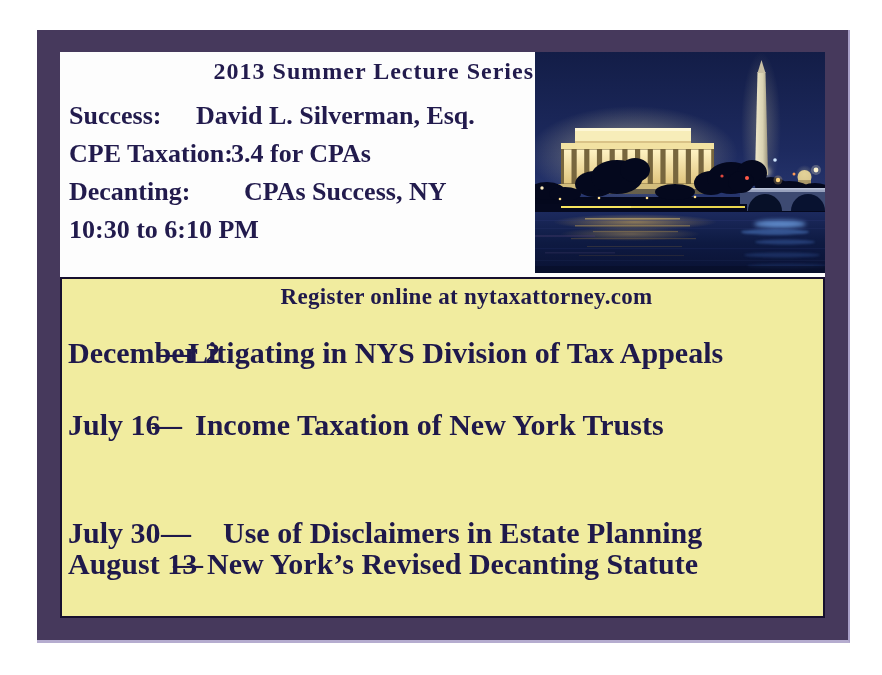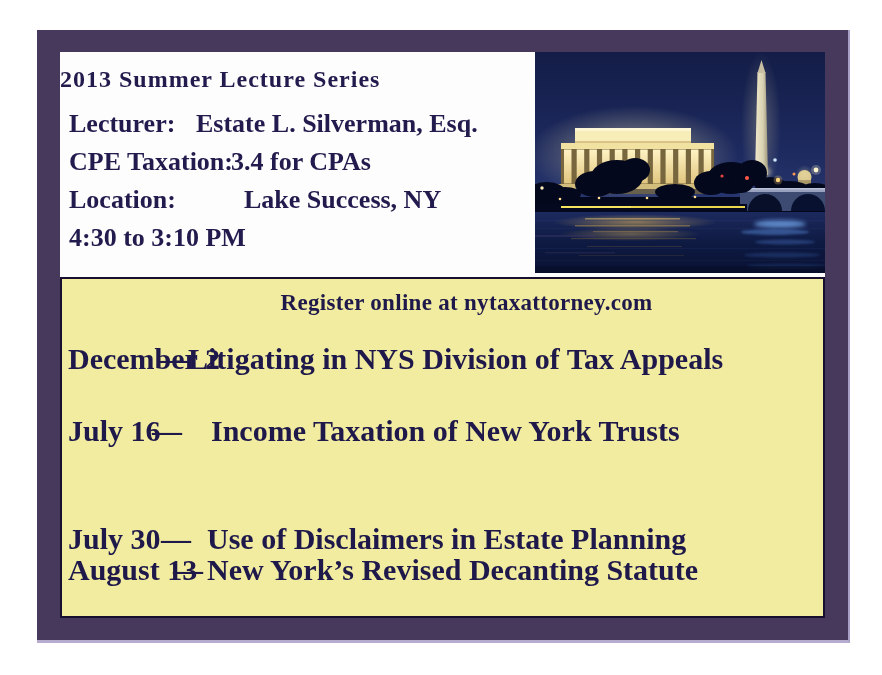--- a/index.html
+++ b/index.html
@@ -5,76 +5,76 @@
   html,body{margin:0;padding:0;background:#ffffff;}
   body{width:882px;height:675px;font-family:"Liberation Serif",serif;}
   .page{position:relative;width:882px;height:675px;background:#ffffff;overflow:hidden;}
   .frame{position:absolute;left:37px;top:30px;width:811px;height:610px;background:#46395c;
          border-right:2px solid #a89fc7;border-bottom:3px solid #b5accf;}
   .content{position:absolute;left:23px;top:22px;width:765px;height:566px;}
 
   
   .top-section{position:absolute;left:0;top:0;width:765px;height:225px;background:#fdfdfd;}
   .info-panel{position:absolute;left:0;top:0;width:474px;height:225px;color:#221b4d;}
-  .flyer-title{padding-top:12px;text-align:left;font-weight:bold;font-size:24px;line-height:30px;letter-spacing:1px;}
+  .flyer-title{padding-top:4px;text-align:right;font-weight:bold;font-size:24px;line-height:30px;letter-spacing:1px;}
   .details{margin-top:11px;padding-left:9px;}
   .detail-row{display:flex;align-items:baseline;height:38px;font-weight:bold;font-size:26px;line-height:38px;white-space:nowrap;}
   .detail-row .detail-label{flex:0 0 auto;}
   .detail-row:nth-child(1) .detail-label{width:127px;}
   .detail-row:nth-child(2) .detail-label{width:162px;}
   .detail-row:nth-child(3) .detail-label{width:175px;}
   .detail-row:nth-child(4) .detail-label{width:180px;}
 
   
   .photo{position:absolute;right:0;top:0;width:290px;height:221px;overflow:hidden;background:#101b45;}
   .photo svg{display:block;}
 
   
   .schedule-panel{position:absolute;left:0;top:225px;width:765px;height:341px;background:#f1ec9f;
                   border:2px solid #17102e;box-sizing:border-box;color:#1f194b;}
-  .register-line{margin-top:9px;text-align:center;font-weight:bold;font-size:23px;line-height:30px;letter-spacing:0.3px;padding-left:48px;}
+  .register-line{margin-top:3px;text-align:center;font-weight:bold;font-size:23px;line-height:30px;letter-spacing:0.3px;padding-left:48px;}
   .events{margin-top:22px;}
   .event{display:flex;align-items:baseline;padding-left:6px;font-weight:bold;font-size:30px;line-height:38px;height:38px;white-space:nowrap;}
   .event + .event{margin-top:34px;}
   .event:nth-child(4){margin-top:29px;}
   .event .event-date{flex:0 0 auto;}
   .event:nth-child(1) .event-date{width:90px;}
   .event:nth-child(2) .event-date{width:84px;}
   .event:nth-child(3) .event-date{width:93px;margin-top:36px;}
   .event:nth-child(4) .event-date{width:105px;}
   .event:nth-child(1) .event-title{}
-  .event:nth-child(2) .event-title{margin-left:29px;}
-  .event:nth-child(3) .event-title{margin-left:16px;}
+  .event:nth-child(2) .event-title{margin-left:13px;}
+  .event:nth-child(3) .event-title{margin-left:32px;}
   .event:nth-child(4) .event-title{margin-left:4px;text-align:right;}
 </style>
 </head>
 <body>
 
 <div class="page">
   <div class="frame">
     <div class="content">
 
       <div class="top-section">
         <div class="info-panel">
           <div class="flyer-title">2013 Summer Lecture Series</div>
           <div class="details">
             <div class="detail-row">
-              <span class="detail-label">Lecturer:</span>
-              <span class="detail-value">Estate L. Silverman, Esq.</span>
+              <span class="detail-label">Success:</span>
+              <span class="detail-value">David L. Silverman, Esq.</span>
             </div>
             <div class="detail-row">
               <span class="detail-label">CPE Taxation:</span>
               <span class="detail-value">3.4 for CPAs</span>
             </div>
             <div class="detail-row">
-              <span class="detail-label">Location:</span>
-              <span class="detail-value">Lake Success, NY</span>
-            </div>
-            <div class="detail-row">
-              <span class="detail-value">4:30 to 3:10 PM</span>
+              <span class="detail-label">Decanting:</span>
+              <span class="detail-value">CPAs Success, NY</span>
+            </div>
+            <div class="detail-row">
+              <span class="detail-value">10:30 to 6:10 PM</span>
             </div>
           </div>
         </div>
 
         <div class="photo">
           <svg viewBox="0 0 290 221" width="290" height="221">
             <defs>
               <linearGradient id="gSky" x1="0" y1="0" x2="0" y2="1">
                 <stop offset="0" stop-color="#131d47"></stop>
                   <stop offset="0.6" stop-color="#1d2a5f"></stop>

